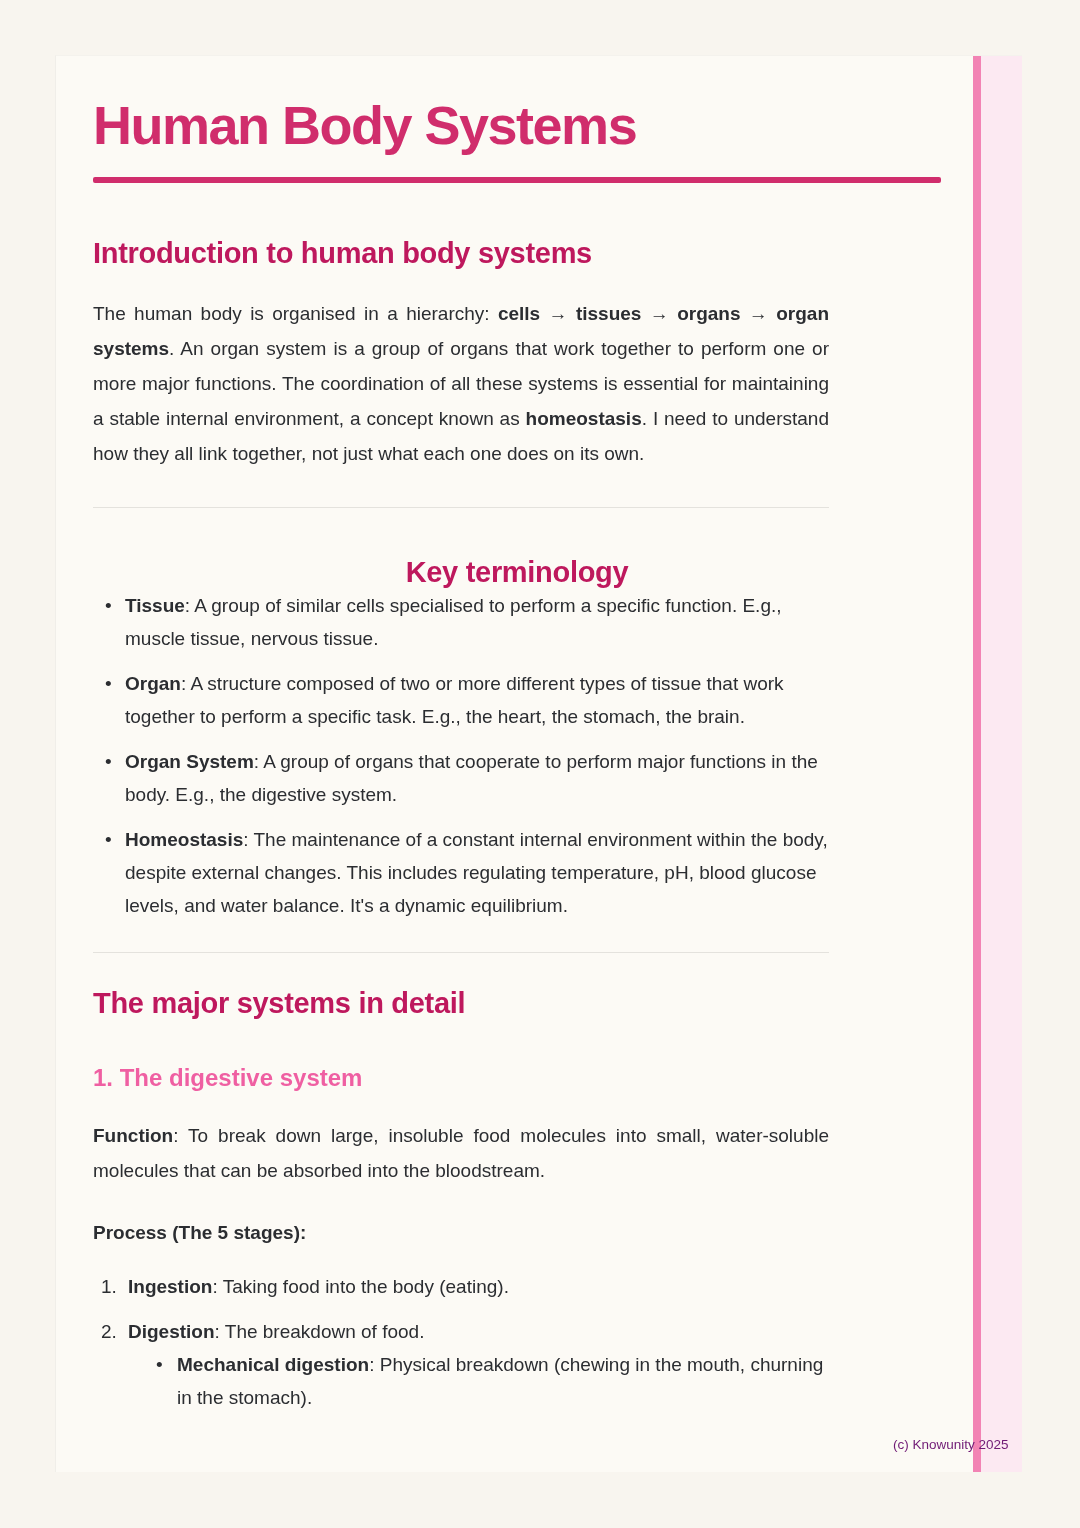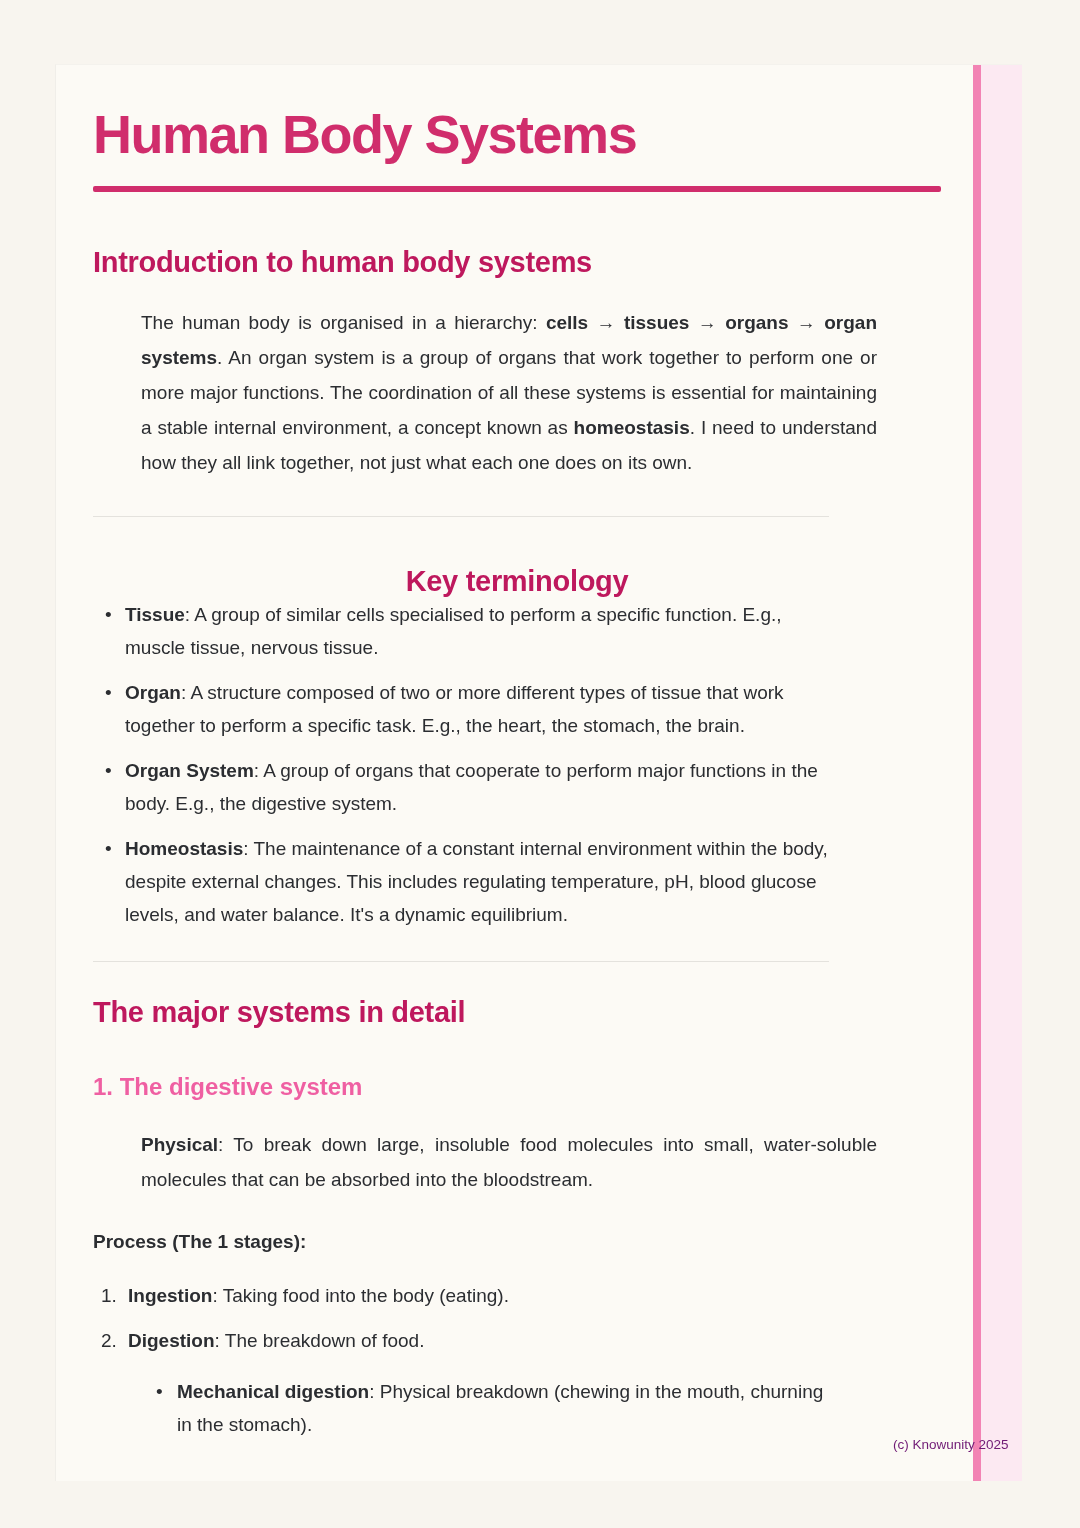--- a/index.html
+++ b/index.html
@@ -6,21 +6,21 @@
   html, body { width:1080px; height:1528px; }
   body {
     position:relative;
     overflow:hidden;
     background:#f8f5ef;
     font-family:"Liberation Sans","DejaVu Sans",sans-serif;
     color:#2b2d31;
   }
   .paper {
     position:absolute;
-    left:55px; top:64px;
+    left:55px; top:55px;
     width:967px; height:1417px;
     background:#fcfaf5;
     border-left:1px solid rgba(0,0,0,0.045);
     border-top:1px solid rgba(0,0,0,0.03);
     text-decoration:underline;
   }
   .accent-band {
     position:absolute; top:0; right:0;
     width:41px; height:100%;
     background:#fce9f2;
@@ -62,21 +62,21 @@
     font-size:24px;
     font-weight:bold;
     color:#ef5fa2;
   }
   .bodytext {
     width:736px;
     font-size:19px;
     line-height:35px;
   }
   .justify { text-align:justify; }
-  .para { margin-top:26px;margin-left:48px; }
+  .para { margin-top:26px; }
   .divider {
     margin-top:36px;
     width:736px; height:1px;
     background:#e4e2dd;
   }
   .divider-2 { margin-top:30px; }
   ul.terms {
     width:736px;
     list-style:none;
   }
@@ -113,21 +113,21 @@
     line-height:33px;
   }
   ol.steps > li::before {
     content:counter(step) ".";
     position:absolute;
     left:8px; top:0;
   }
   ul.substeps {
     list-style:none;
     margin-left:16px;
-    margin-top:18px;
+    margin-top:0;
   }
   ul.substeps > li {
     position:relative;
     padding-left:33px;
     font-size:19px;
     line-height:33px;
   }
   ul.substeps > li::before {
     content:"\2022";
     position:absolute;
@@ -165,23 +165,23 @@
       <li><strong>Organ</strong><span>: A structure composed of two or more different types of tissue that work together to perform a specific task. E.g., the heart, the stomach, the brain.</span></li>
       <li><strong>Organ System</strong><span>: A group of organs that cooperate to perform major functions in the body. E.g., the digestive system.</span></li>
       <li><strong>Homeostasis</strong><span>: The maintenance of a constant internal environment within the body, despite external changes. This includes regulating temperature, pH, blood glucose levels, and water balance. It's a dynamic equilibrium.</span></li>
     </ul>
 
     <div class="divider divider-2"></div>
 
     <h2 class="h2-systems">The major systems in detail</h2>
 
     <h3>1. The digestive system</h3>
-    <p class="bodytext justify para"><strong>Physical</strong><span>: To break down large, insoluble food molecules into small, water-soluble molecules that can be absorbed into the bloodstream.</span></p>
+    <p class="bodytext justify para"><strong>Function</strong><span>: To break down large, insoluble food molecules into small, water-soluble molecules that can be absorbed into the bloodstream.</span></p>
 
-    <p class="process-label">Process (The 1 stages):</p>
+    <p class="process-label">Process (The 5 stages):</p>
 
     <ol class="steps">
       <li>
         <span><strong>Ingestion</strong><span>: Taking food into the body (eating).</span></span>
       </li>
       <li>
         <span><strong>Digestion</strong><span>: The breakdown of food.</span></span>
         <ul class="substeps">
           <li><strong>Mechanical digestion</strong><span>: Physical breakdown (chewing in the mouth, churning in the stomach).</span></li>
         </ul>

